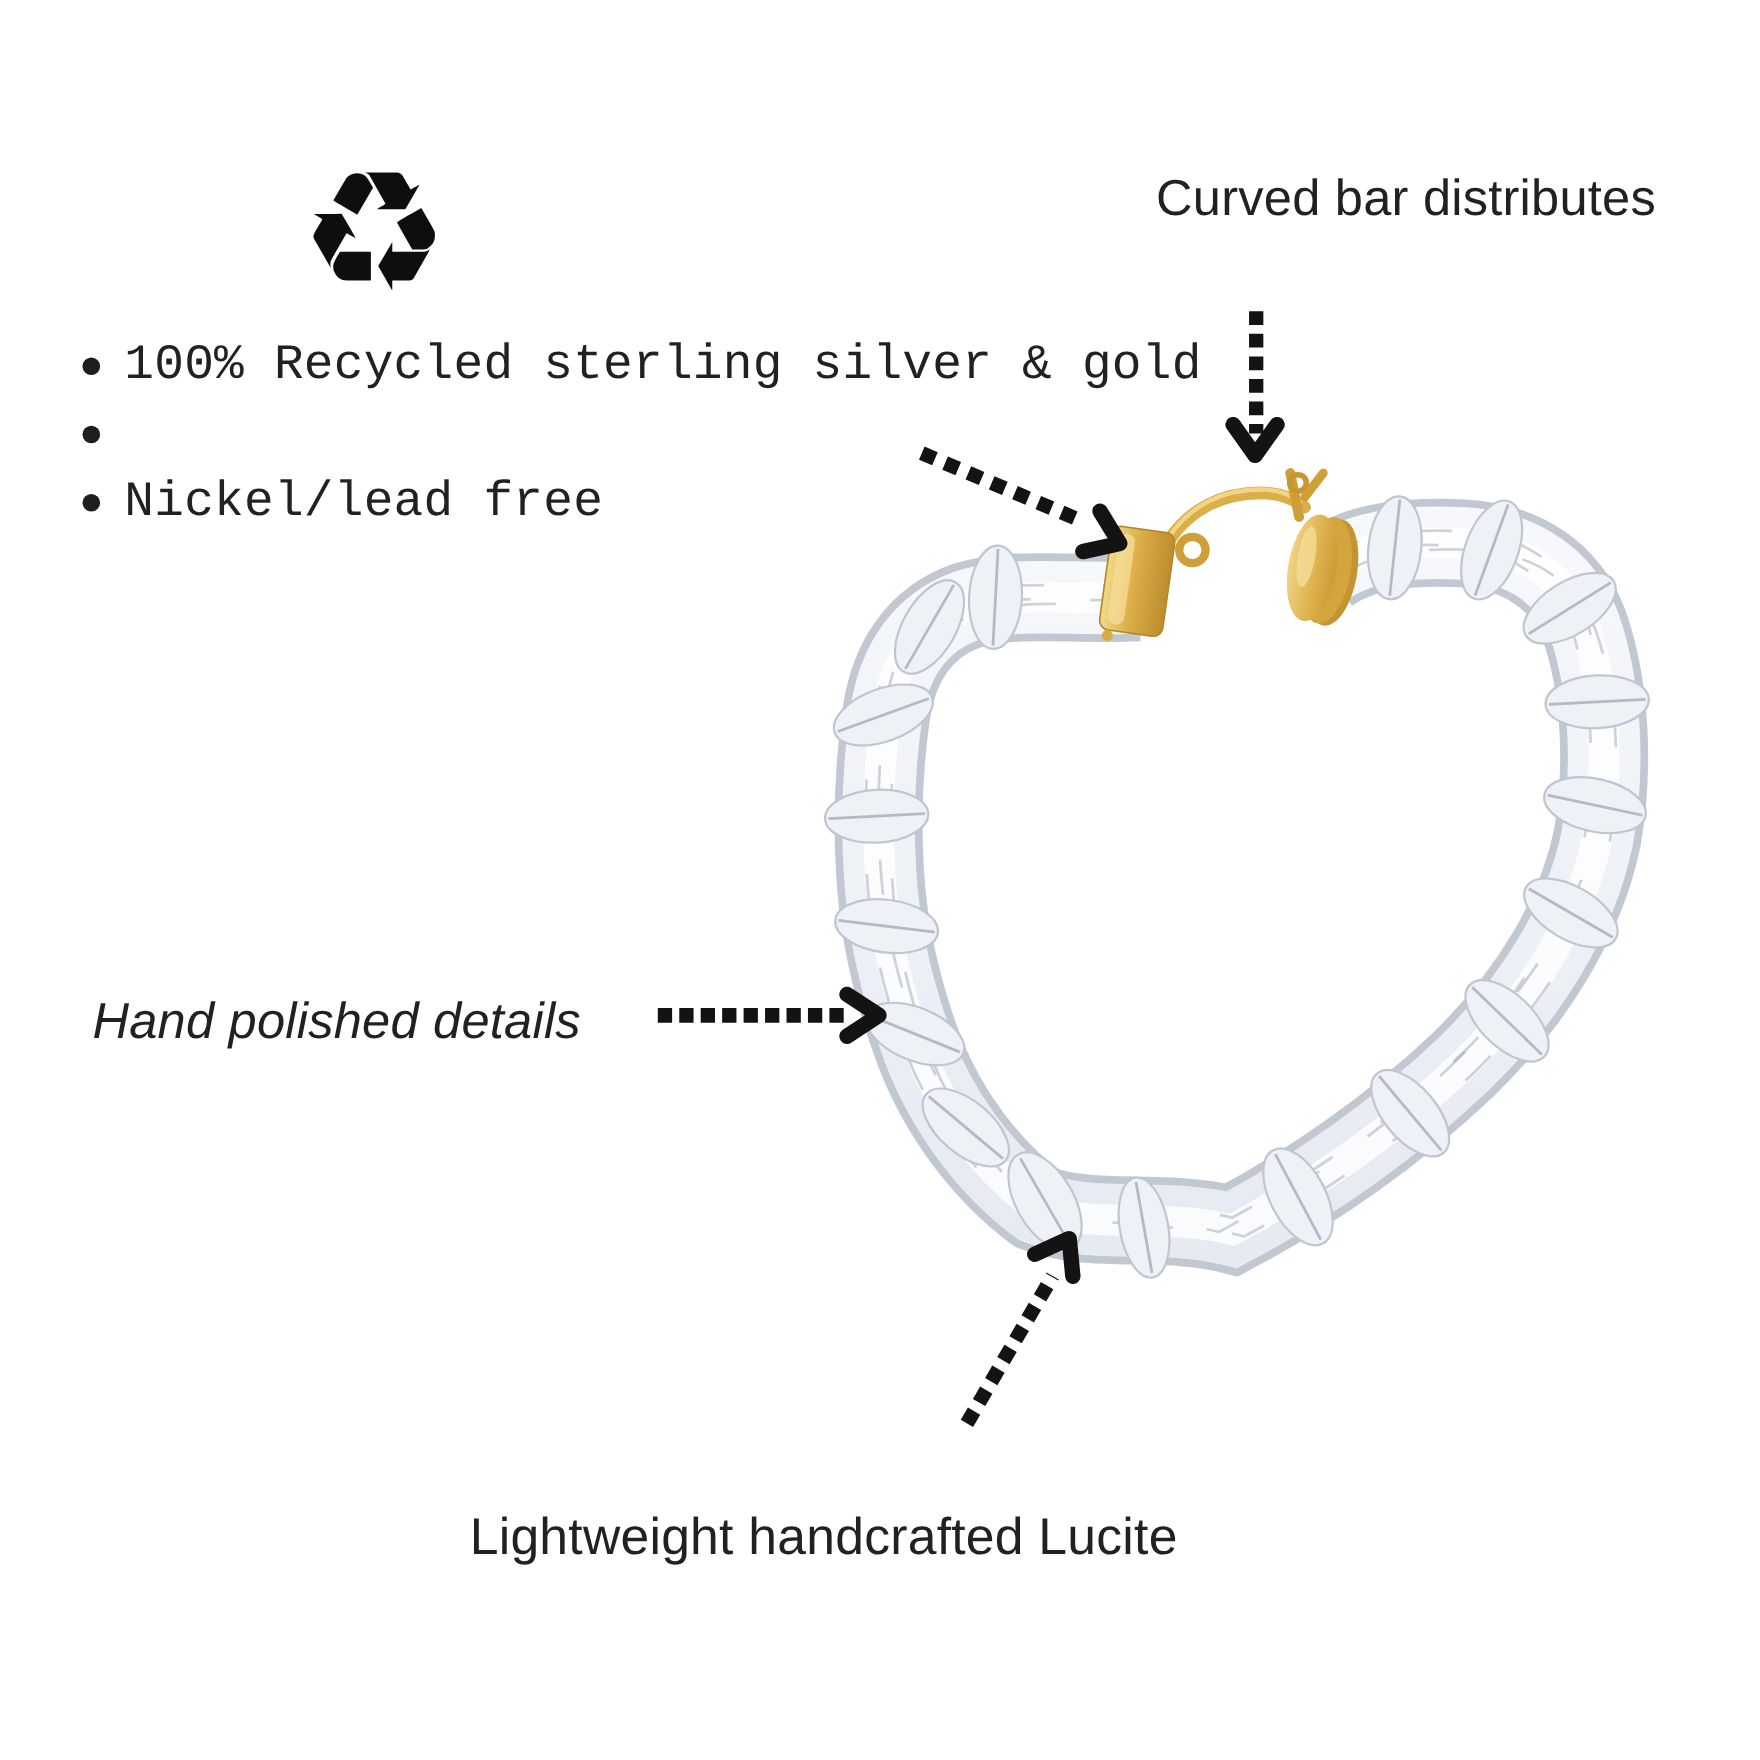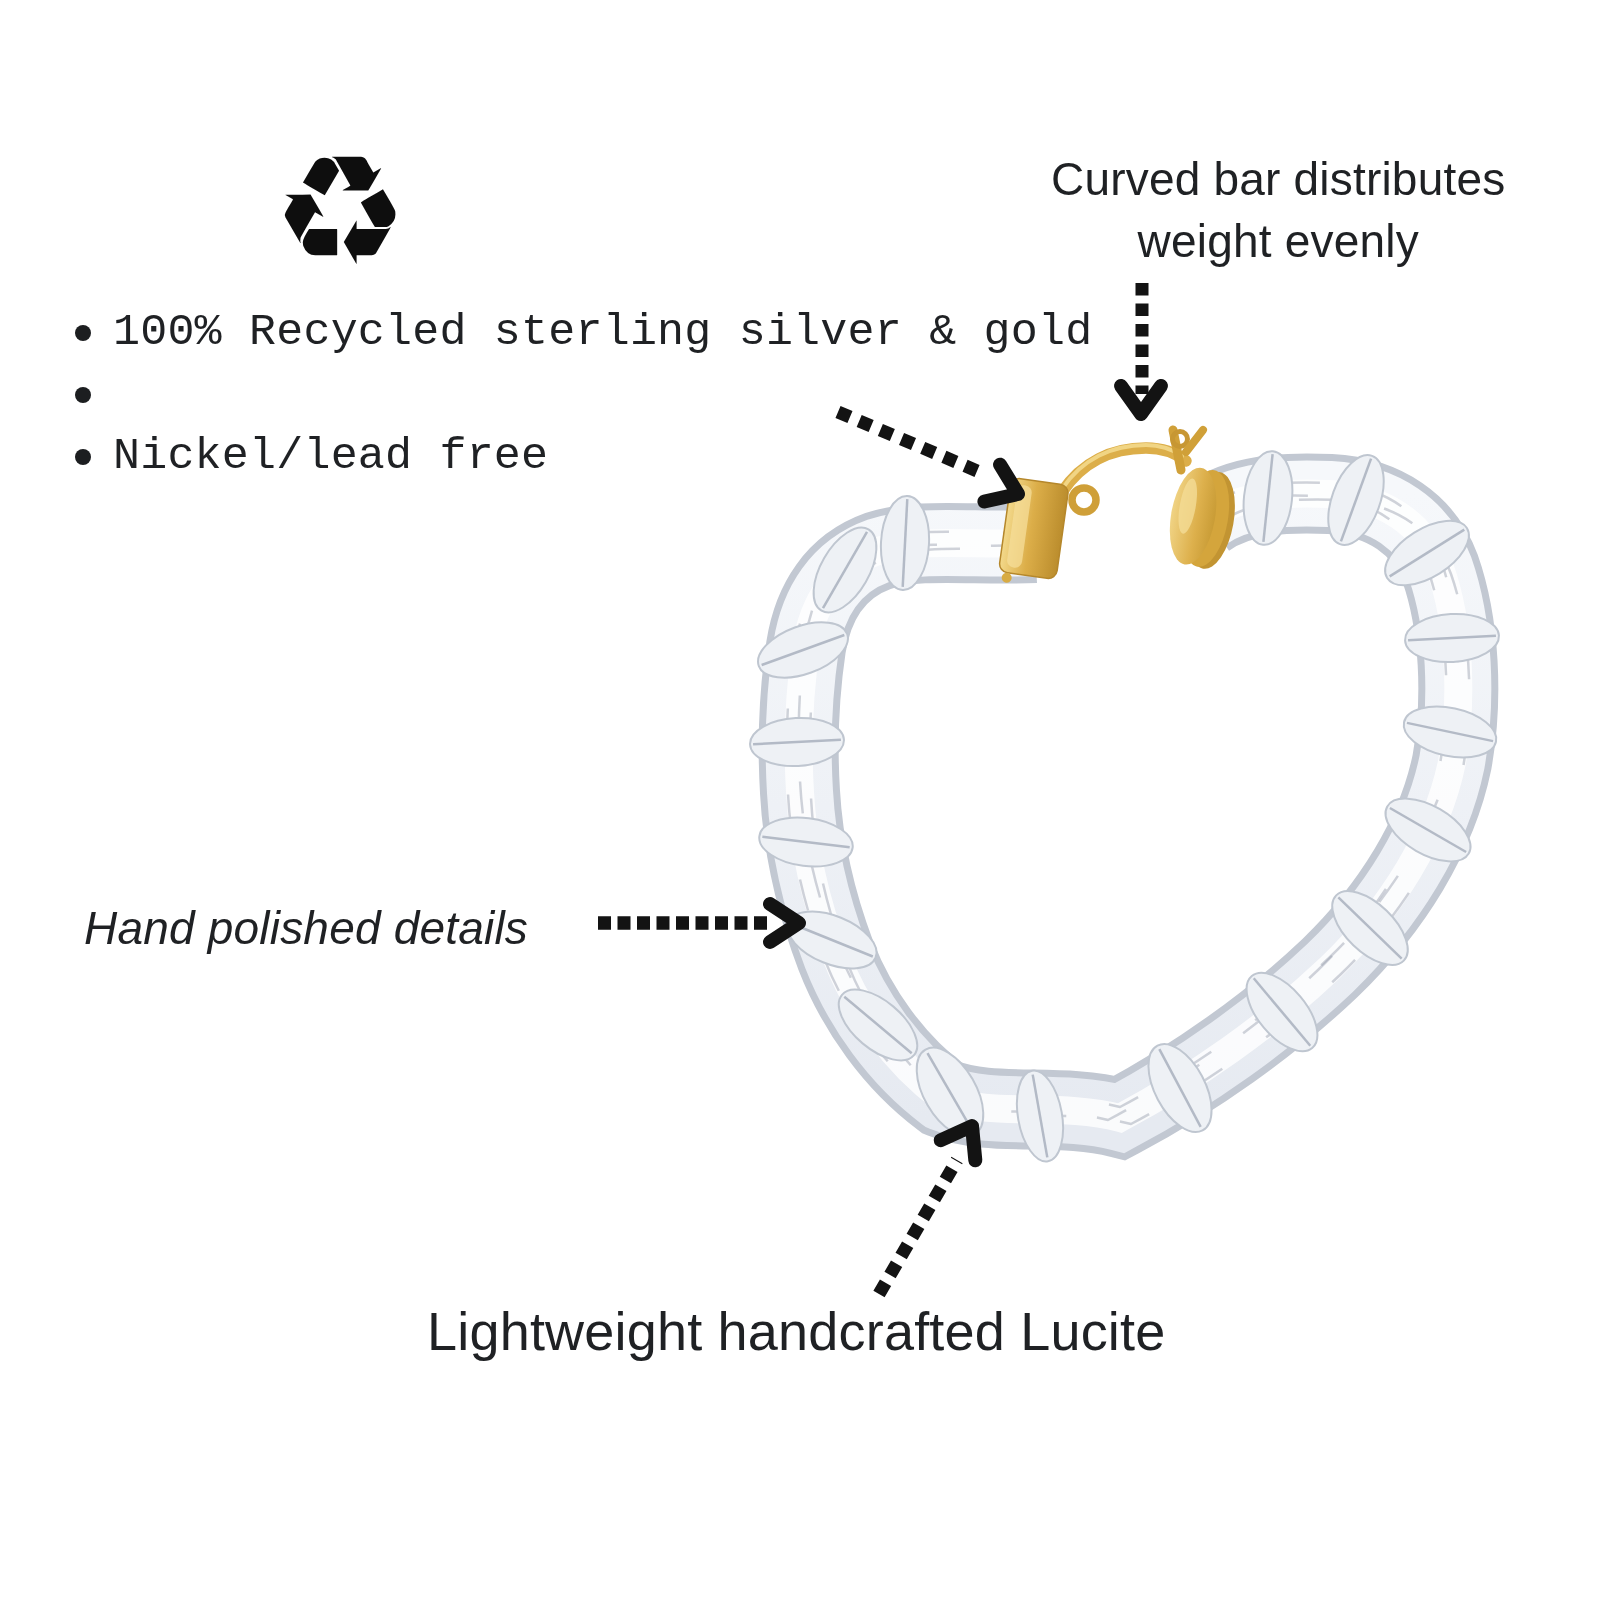--- a/index.html
+++ b/index.html
@@ -15,24 +15,24 @@
   }
   
   .bullets{left:75px;top:302px;list-style:none;margin:0;padding:0;}
   .bullets li{display:flex;align-items:flex-start;height:62px;font-family:Liberation Mono, monospace;}
   .bullets .dot{
     flex:0 0 auto;width:16px;height:16px;border-radius:50%;background:#1c1e20;
     margin:23px 22px 0 0;
   }
   .bullets .btxt{font-size:45px;line-height:62px;white-space:nowrap;letter-spacing:0.2px;}
   
-  .label{font-size:46px;line-height:62px;white-space:nowrap;letter-spacing:0.2px;text-align:center;}
+  .label{font-size:46px;line-height:62px;white-space:nowrap;letter-spacing:0.2px;}
   .curved-bar-label{left:1051px;top:148px;}
   .hand-label{left:84px;top:897px;font-style:italic;}
-  .lucite-label{left:427px;top:1300px;font-size:54px;}
+  .lucite-label{left:427px;top:1366px;font-size:47px;}
   svg.overlay{left:0;top:0;width:1600px;height:1600px;pointer-events:none;}
 </style>
 </head>
 <body>
 
 <div class="canvas">
 
   <div class="abs recycle">♻</div>
 
   <ul class="abs bullets">
@@ -44,21 +44,20 @@
       <span class="dot"></span>
     </li>
     <li>
       <span class="dot"></span>
       <span class="btxt">Nickel/lead free</span>
     </li>
   </ul>
 
   <div class="abs label curved-bar-label">
     <div>Curved bar distributes</div>
-    <div>weight evenly</div>
   </div>
 
   <div class="abs label hand-label">Hand polished details</div>
 
   <div class="abs label lucite-label">Lightweight handcrafted Lucite</div>
 
   <svg class="abs overlay" viewBox="0 0 1600 1600">
     <defs>
       <linearGradient id="luciteG" x1="0" y1="0" x2="0" y2="1">
         <stop offset="0" stop-color="#f6f8fb"></stop>

